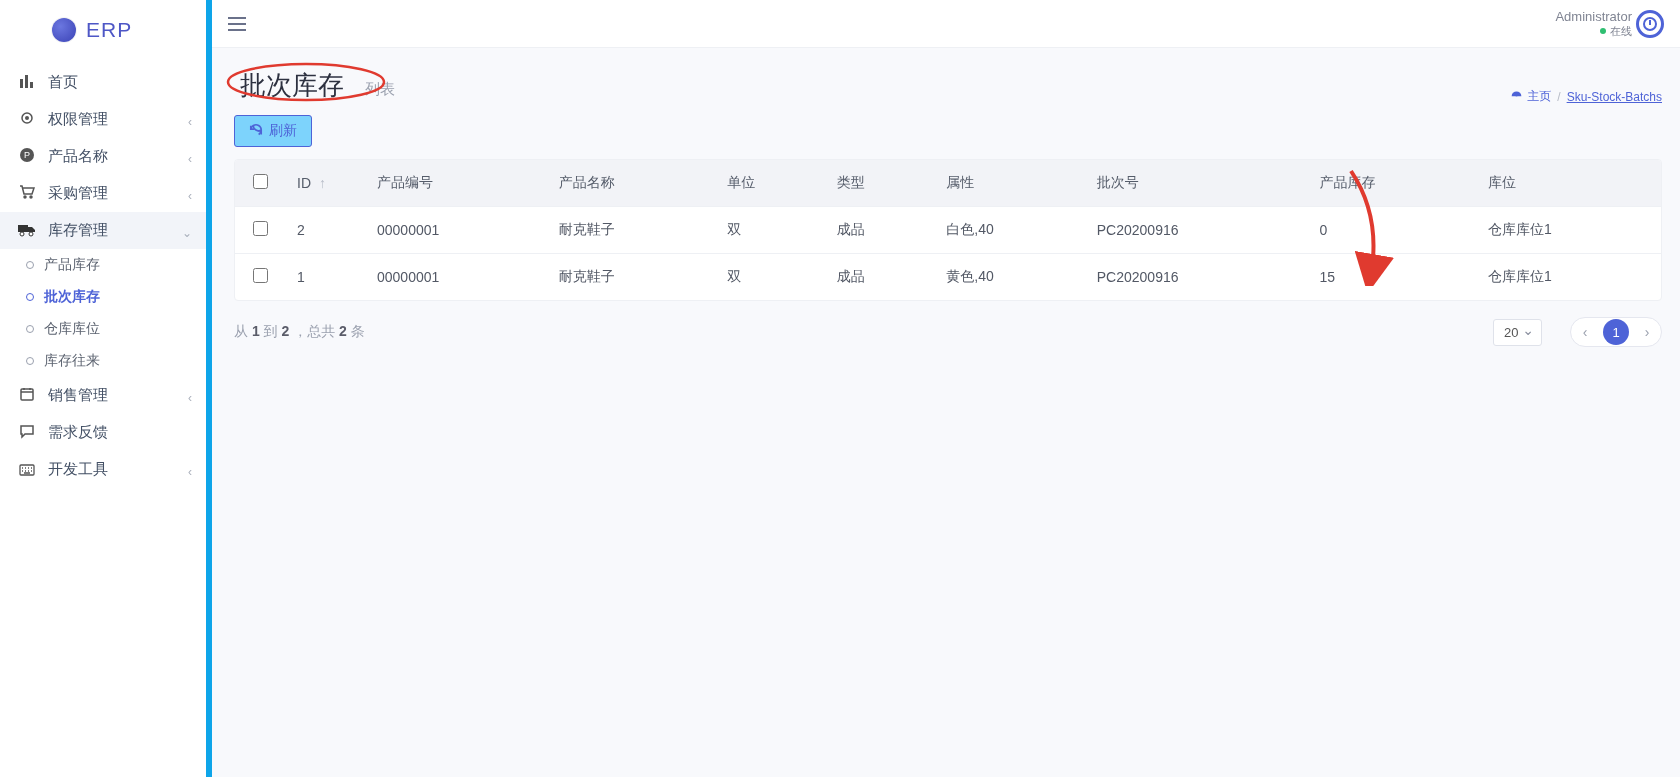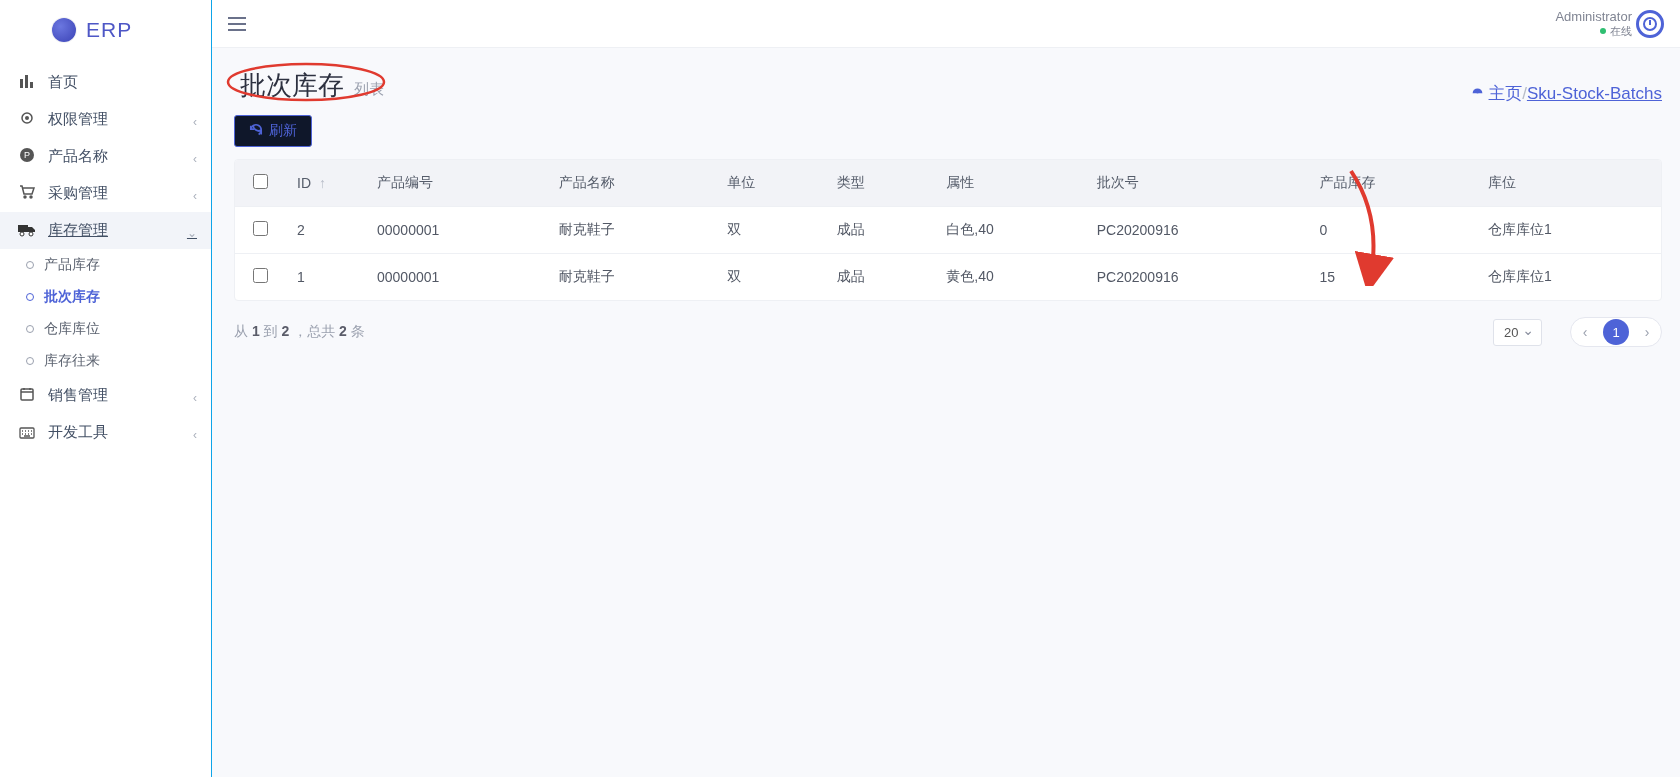--- a/index.html
+++ b/index.html
@@ -4,21 +4,21 @@
 <style>
   *{box-sizing:border-box;margin:0;padding:0;}
   html,body{height:100%;}
   body{
     font-family:-apple-system,BlinkMacSystemFont,"Segoe UI","PingFang SC","Hiragino Sans GB","Microsoft YaHei",sans-serif;
     font-size:14px;color:#5a5c69;background:#f8f9fc;
   }
   .app{display:flex;min-height:100vh;}
   
   .sidebar{
-    width:212px;background:#fff;border-right:1px solid #0ea5e9;
+    width:212px;background:#fff;border-right:6px solid #0ea5e9;
     flex-shrink:0;
   }
   .brand{display:flex;align-items:center;gap:10px;padding:18px 20px 22px 52px;}
   .brand-logo{
     width:24px;height:24px;border-radius:50%;
     background:radial-gradient(circle at 35% 35%, #6b77e0 0%, #4e57c6 60%, #3b45b8 100%);
     box-shadow:0 0 0 1px rgba(0,0,0,.05);
   }
   .brand-name{font-size:21px;color:#4e57c6;letter-spacing:1px;}
   .nav{list-style:none;padding:0 0 20px;}
@@ -60,32 +60,32 @@
   .avatar{
     width:28px;height:28px;border-radius:50%;
     border:3px solid #4e63d7;display:flex;align-items:center;justify-content:center;
     color:#4e63d7;font-weight:bold;font-size:16px;
   }
 
   .content{padding:18px 18px 24px 22px;}
   .page-head{display:flex;align-items:flex-end;justify-content:space-between;margin-bottom:10px;}
   .title-wrap{position:relative;display:inline-block;padding:2px 6px;}
   .page-title{font-size:26px;color:#2d3140;font-weight:400;display:inline-block;}
-  .page-subtitle{font-size:15px;color:#9aa0ae;margin-left:6px;}
+  .page-subtitle{font-size:15px;color:#9aa0ae;margin-left:17px;}
   .title-circle{
     position:absolute;left:-8px;top:-6px;width:170px;height:42px;pointer-events:none;
   }
-  .breadcrumb{font-size:17px;display:flex;align-items:center;}
+  .breadcrumb{font-size:12px;display:flex;align-items:center;gap:6px;}
   .breadcrumb .home{color:#4e63d7;display:flex;align-items:center;gap:4px;}
   .breadcrumb .sep{color:#b7bcc7;}
   .breadcrumb .current{color:#4e63d7;text-decoration:underline;}
 
   .btn-refresh{
     display:inline-flex;align-items:center;gap:6px;
-    border:1px solid #4e63d7;color:#4e63d7;background:#0f172a;
+    border:1px solid #4e63d7;color:#4e63d7;background:#7dd3fc;
     padding:6px 14px;border-radius:3px;font-size:14px;cursor:pointer;
     margin-bottom:12px;
   }
 
   .table-card{background:#fff;border:1px solid #eef0f4;border-radius:4px;overflow:hidden;}
   table{width:100%;border-collapse:collapse;}
   thead th{
     background:#f2f3f7;padding:14px 12px;text-align:left;font-weight:500;
     color:#555c6a;font-size:14px;
   }
@@ -178,21 +178,21 @@
         <span class="nav-icon">
           <svg width="16" height="16" viewBox="0 0 16 16" fill="none" stroke="#555" stroke-width="1.5">
               <path d="M1 2h2l2 8h8l2-6H4"></path>
               <circle cx="6" cy="13" r="1" fill="#555"></circle>
               <circle cx="12" cy="13" r="1" fill="#555"></circle>
             </svg>
         </span>
         <span class="label">采购管理</span>
         <span class="chevron">‹</span>
       </li>
-      <li class="nav-item" style="background:#f2f4f9;text-decoration:underline;">
+      <li class="nav-item" style="background:#f2f4f9;">
         <span class="nav-icon">
           <svg width="18" height="14" viewBox="0 0 18 14" fill="#333">
               <rect x="0" y="2" width="10" height="7"></rect>
               <path d="M10 4h4l3 3v2h-7z"></path>
               <circle cx="4" cy="11" r="2" fill="#fff" stroke="#333"></circle>
               <circle cx="13" cy="11" r="2" fill="#fff" stroke="#333"></circle>
             </svg>
         </span>
         <span class="label">库存管理</span>
         <span class="chevron">⌄</span>
@@ -217,20 +217,28 @@
       </ul>
       <li class="nav-item">
         <span class="nav-icon">
           <svg width="16" height="16" viewBox="0 0 16 16" fill="none" stroke="#555" stroke-width="1.5">
               <rect x="2" y="3" width="12" height="11" rx="1"></rect>
               <path d="M2 6h12M5 2v2M11 2v2"></path>
             </svg>
         </span>
         <span class="label">销售管理</span>
         <span class="chevron">‹</span>
+      </li>
+      <li class="nav-item">
+        <span class="nav-icon">
+          <svg width="16" height="16" viewBox="0 0 16 16" fill="none" stroke="#555" stroke-width="1.5">
+              <path d="M2 3h12v8H6l-3 3v-3H2z"></path>
+            </svg>
+        </span>
+        <span class="label">需求反馈</span>
       </li>
       <li class="nav-item">
         <span class="nav-icon">
           <svg width="16" height="12" viewBox="0 0 16 12" fill="none" stroke="#555" stroke-width="1.3">
               <rect x="1" y="1" width="14" height="10" rx="1"></rect>
               <path d="M3 4h1M6 4h1M9 4h1M12 4h1M3 7h1M6 7h1M9 7h1M12 7h1M5 9h6"></path>
             </svg>
         </span>
         <span class="label">开发工具</span>
         <span class="chevron">‹</span>

